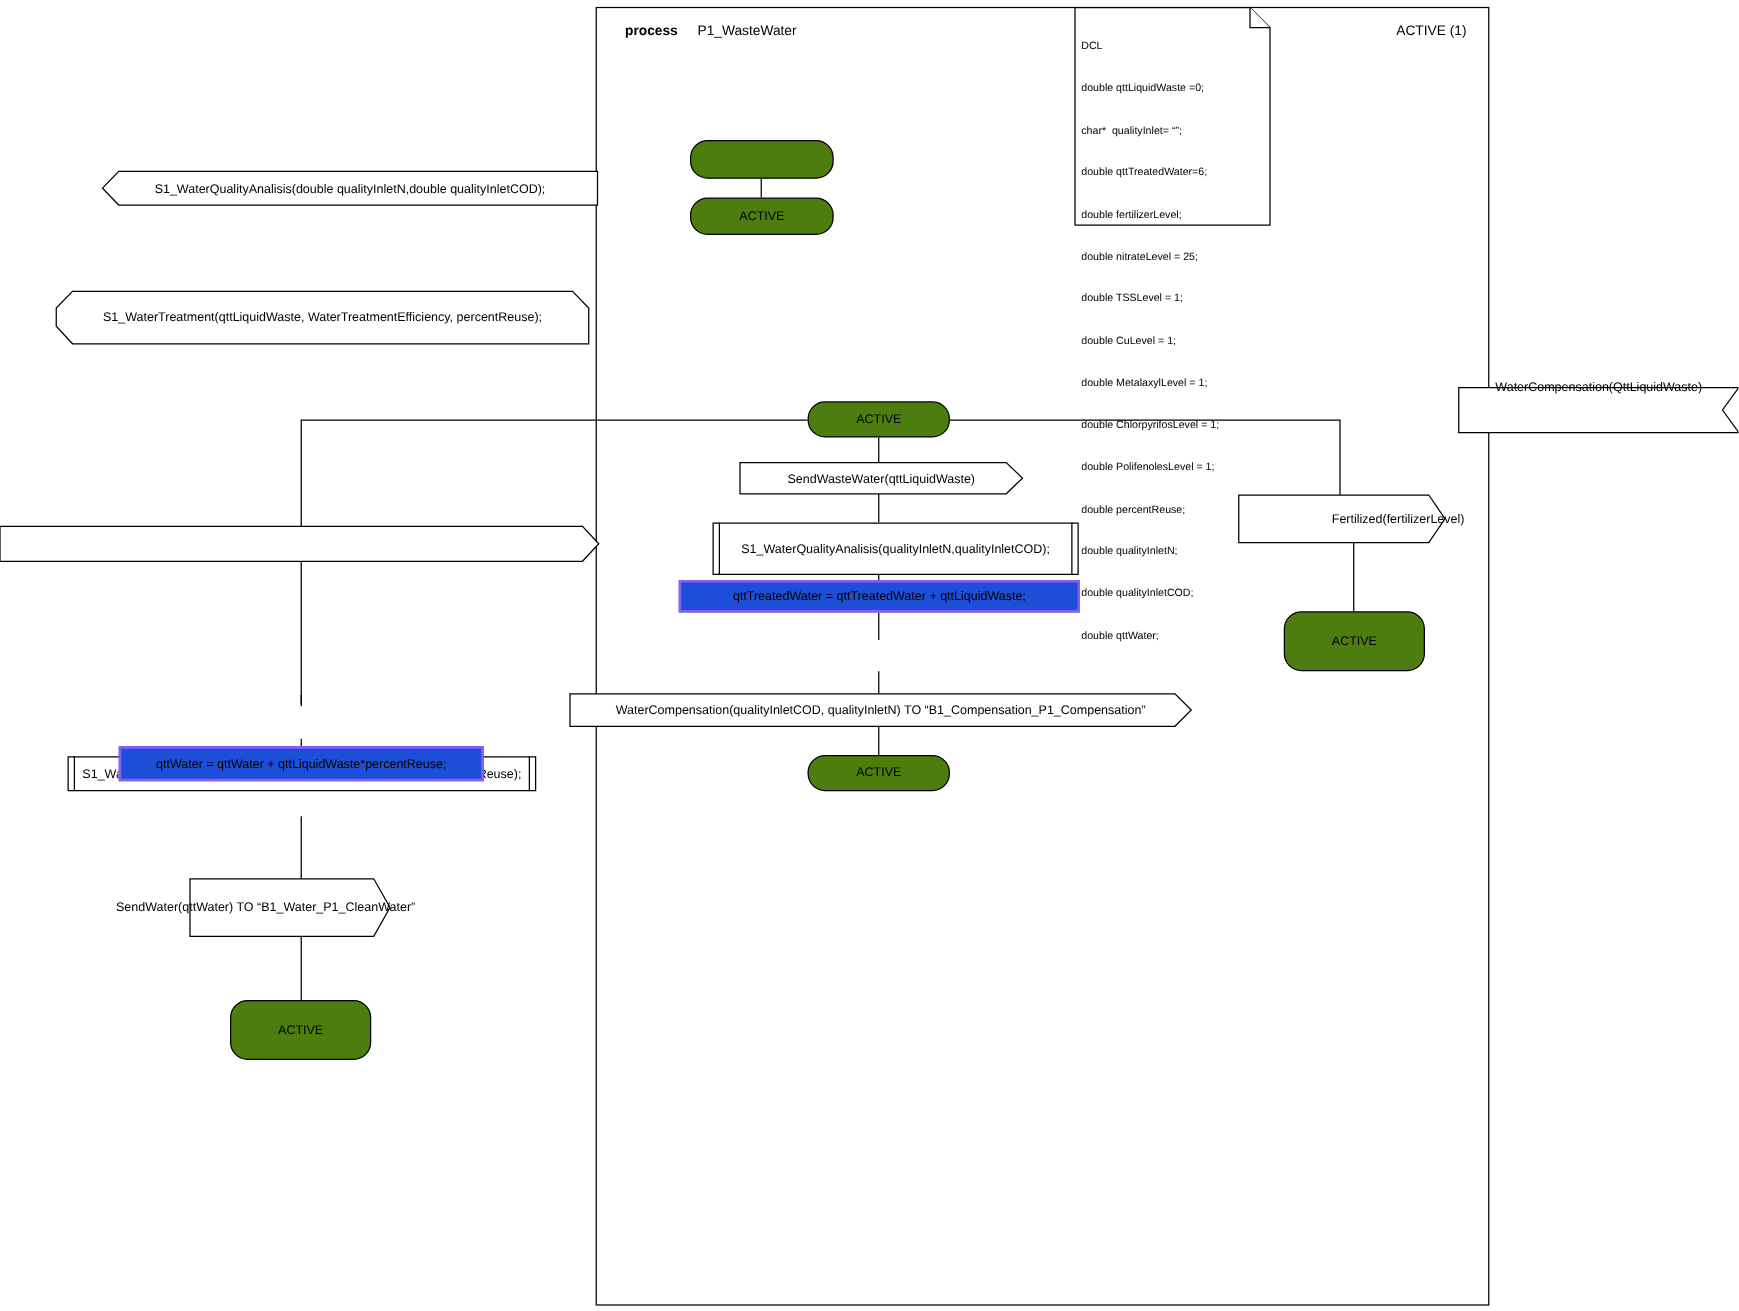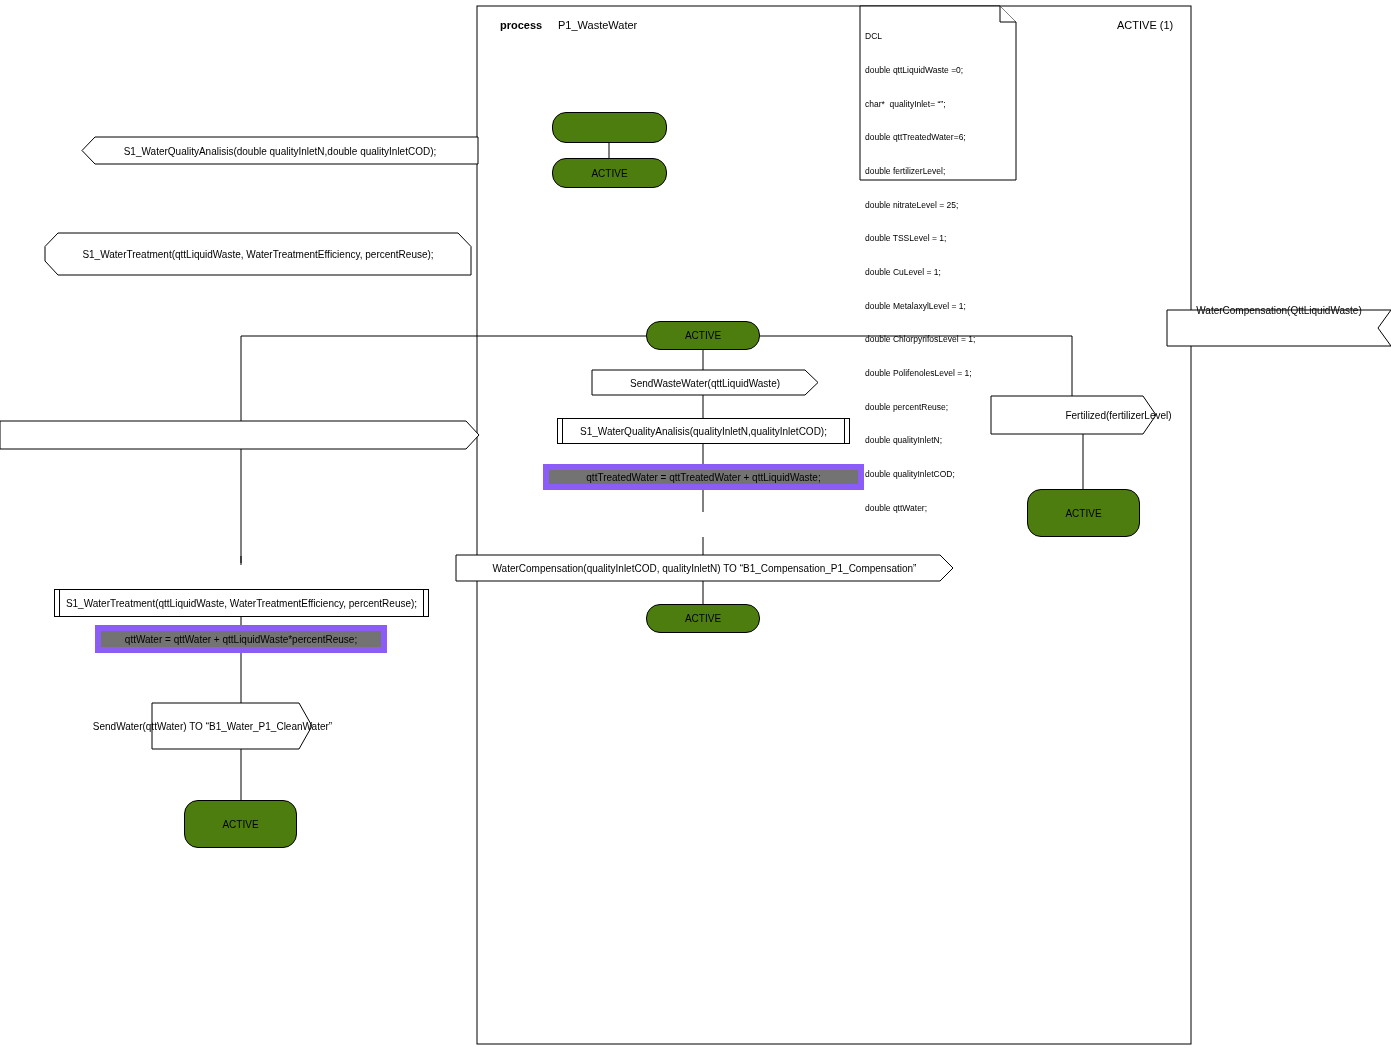--- a/index.html
+++ b/index.html
@@ -47,22 +47,22 @@
   }
   
   .state {
     border: 1px solid #000;
     border-radius: 14px;
     background: #4d7c0f;
     box-sizing: border-box;
   }
   
   .task {
-    border: 6px solid #8b5cf6;
-    background: #737373;
+    border: 2px solid #8b5cf6;
+    background: #1d4ed8;
     box-sizing: border-box;
   }
   .proc-call {
     border: 1px solid #000;
     background: #fff;
     box-sizing: border-box;
     position: relative;
   }
   .proc-call::before {
     content: "";
@@ -204,21 +204,21 @@
   </div>
 
   <div class="abs state" style="left:646px; top:321px; width:114px; height:29px;">
     <span class="shape-text">ACTIVE</span>
   </div>
 
   <div class="abs" style="left:592px; top:370px; width:226px; height:26px;">
     <span class="shape-text">SendWasteWater(qttLiquidWaste)</span>
   </div>
 
-  <div class="abs proc-call" style="left:557px; top:418px; width:293px; height:26px;">
+  <div class="abs proc-call" style="left:570px; top:418px; width:293px; height:42px;">
     <span class="shape-text">S1_WaterQualityAnalisis(qualityInletN,qualityInletCOD);</span>
   </div>
 
   <div class="abs task" style="left:543px; top:464px; width:321px; height:26px;">
     <span class="shape-text">qttTreatedWater = qttTreatedWater + qttLiquidWaste;</span>
   </div>
 
 
   <div class="abs" style="left:456px; top:555px; width:497px; height:26px;">
     <span class="shape-text">WaterCompensation(qualityInletCOD, qualityInletN) TO “B1_Compensation_P1_Compensation”</span>
@@ -238,21 +238,21 @@
 
   <div class="abs state" style="left:1027px; top:489px; width:113px; height:48px;">
     <span class="shape-text">ACTIVE</span>
   </div>
 
 
   <div class="abs proc-call" style="left:54px; top:563px; width:375px; height:28px;">
     <span class="shape-text">S1_WaterTreatment(qttLiquidWaste, WaterTreatmentEfficiency, percentReuse);</span>
   </div>
 
-  <div class="abs task" style="left:95px; top:625px; width:292px; height:28px;">
+  <div class="abs task" style="left:95px; top:597px; width:292px; height:28px;">
     <span class="shape-text">qttWater = qttWater + qttLiquidWaste*percentReuse;</span>
   </div>
 
   <div class="abs" style="left:113px; top:703px; width:199px; height:46px;">
     <span class="shape-text">SendWater(qttWater) TO “B1_Water_P1_CleanWater”</span>
   </div>
 
   <div class="abs state" style="left:184px; top:800px; width:113px; height:48px;">
     <span class="shape-text">ACTIVE</span>
   </div>

